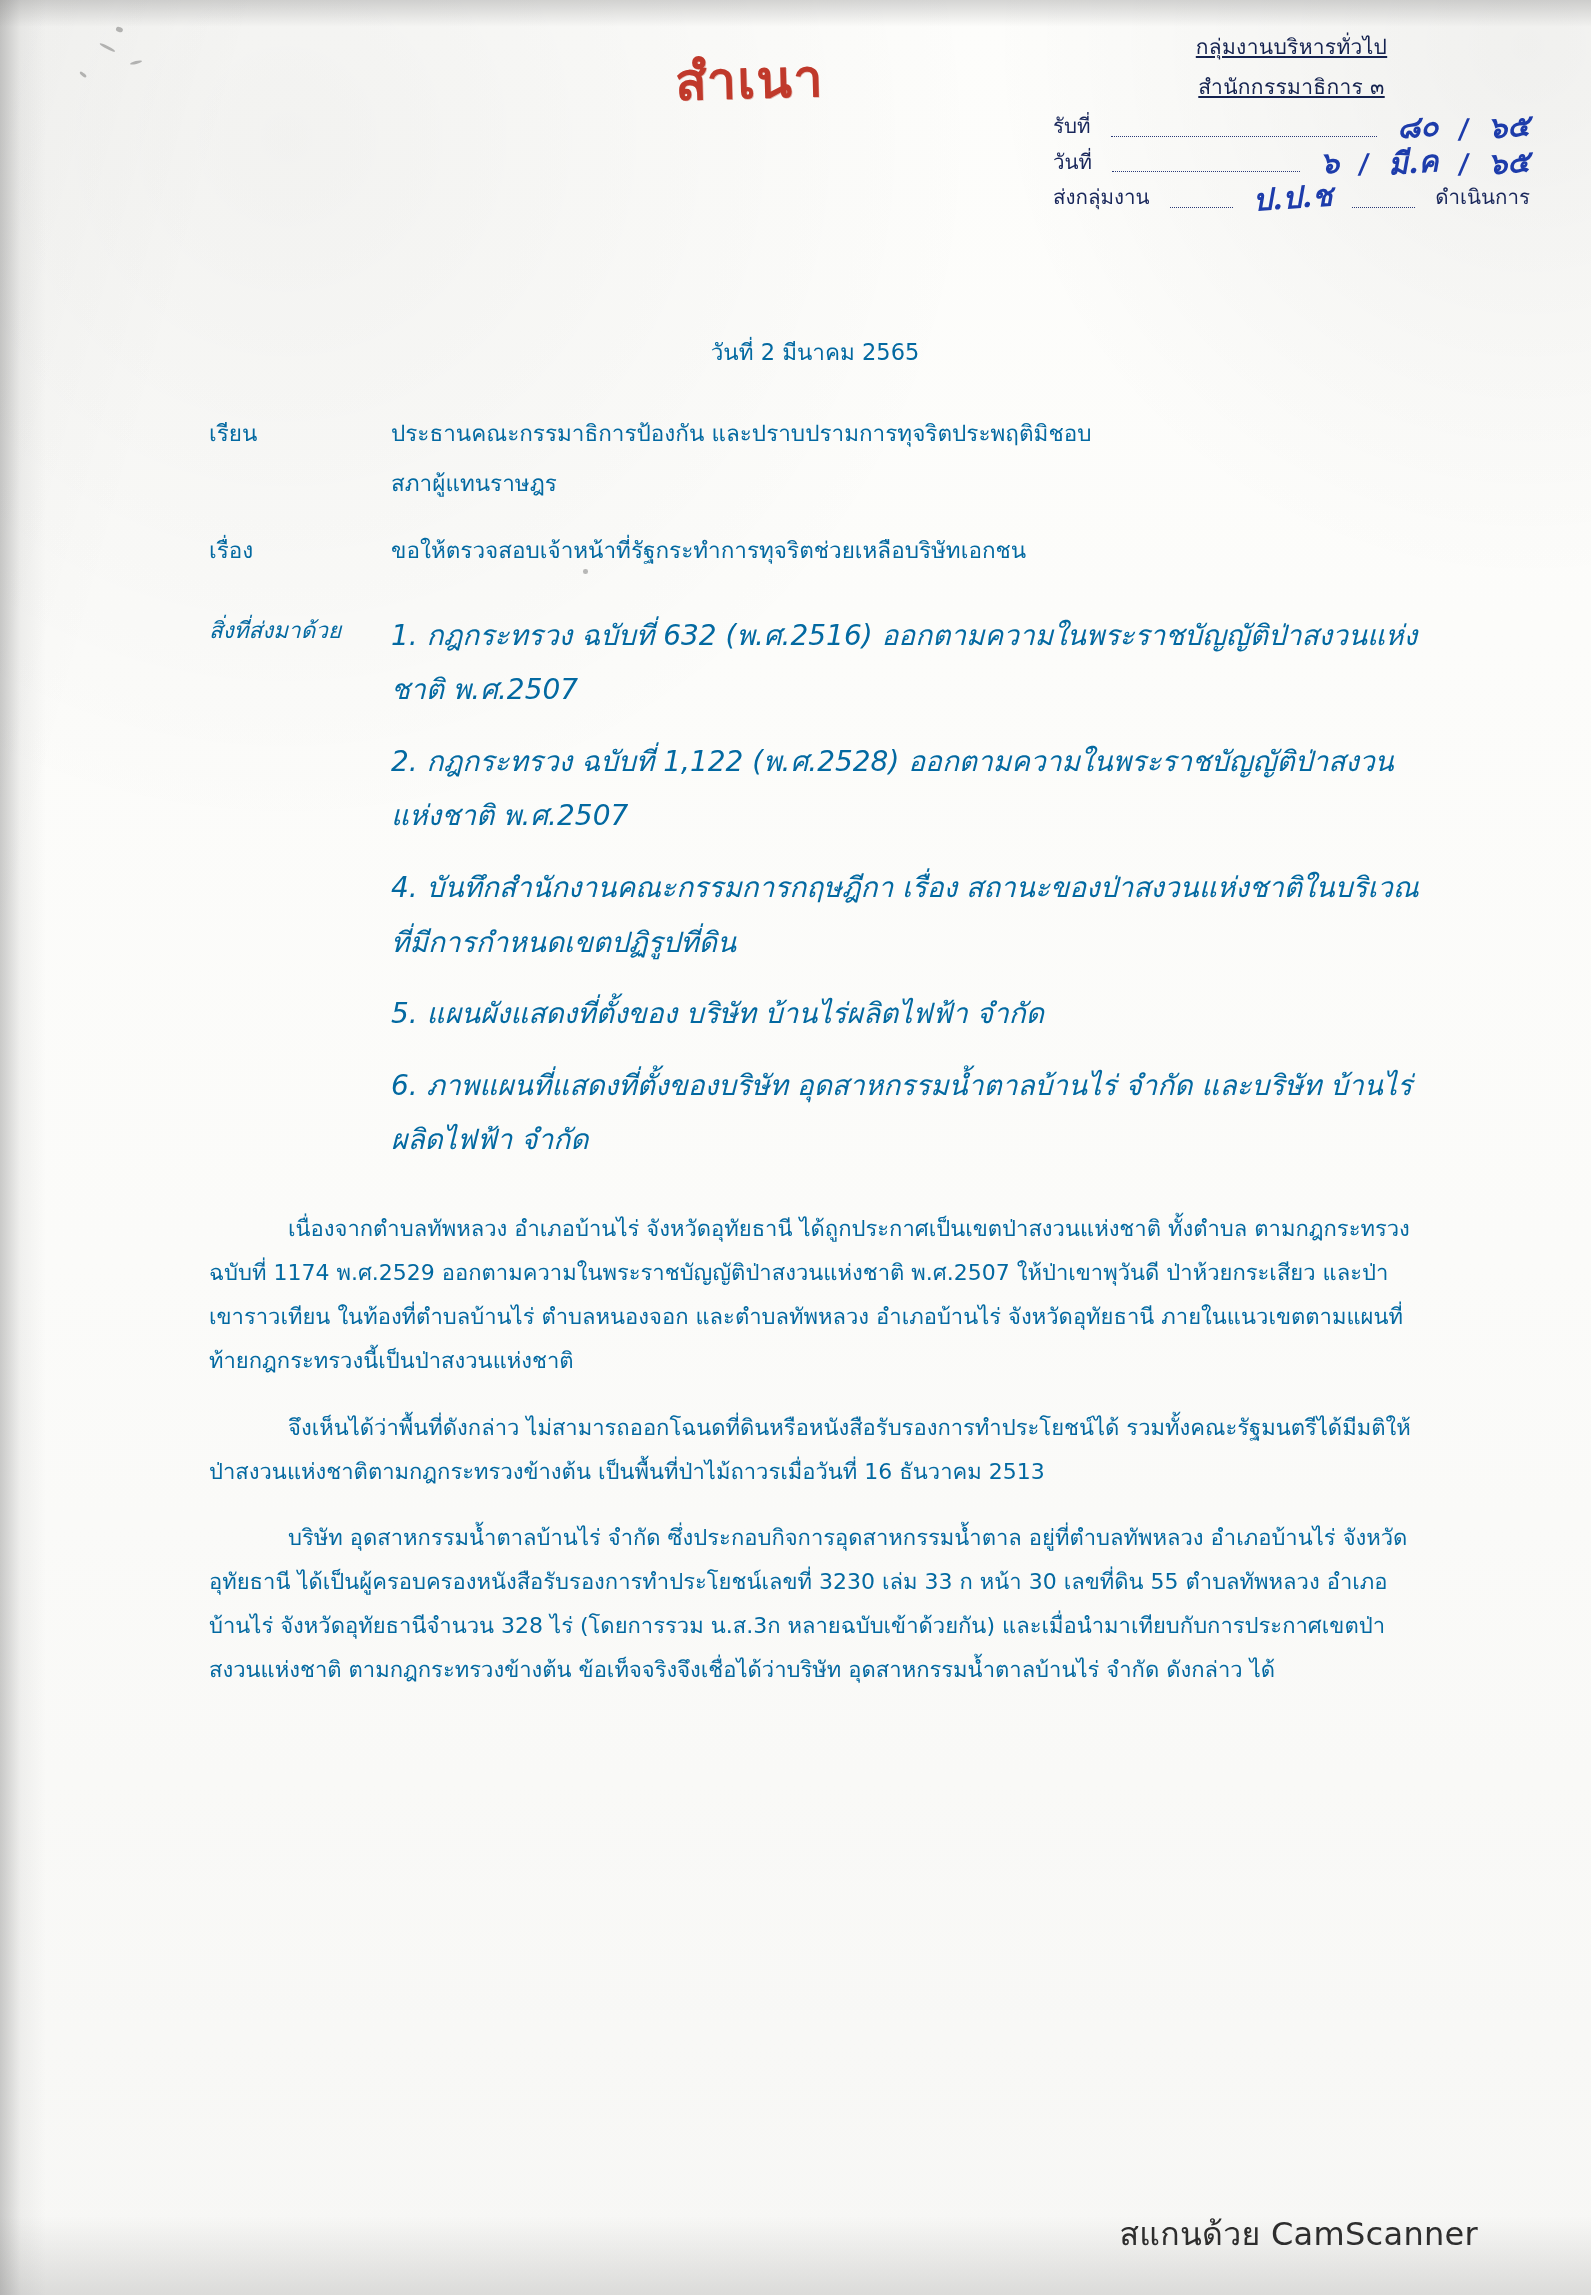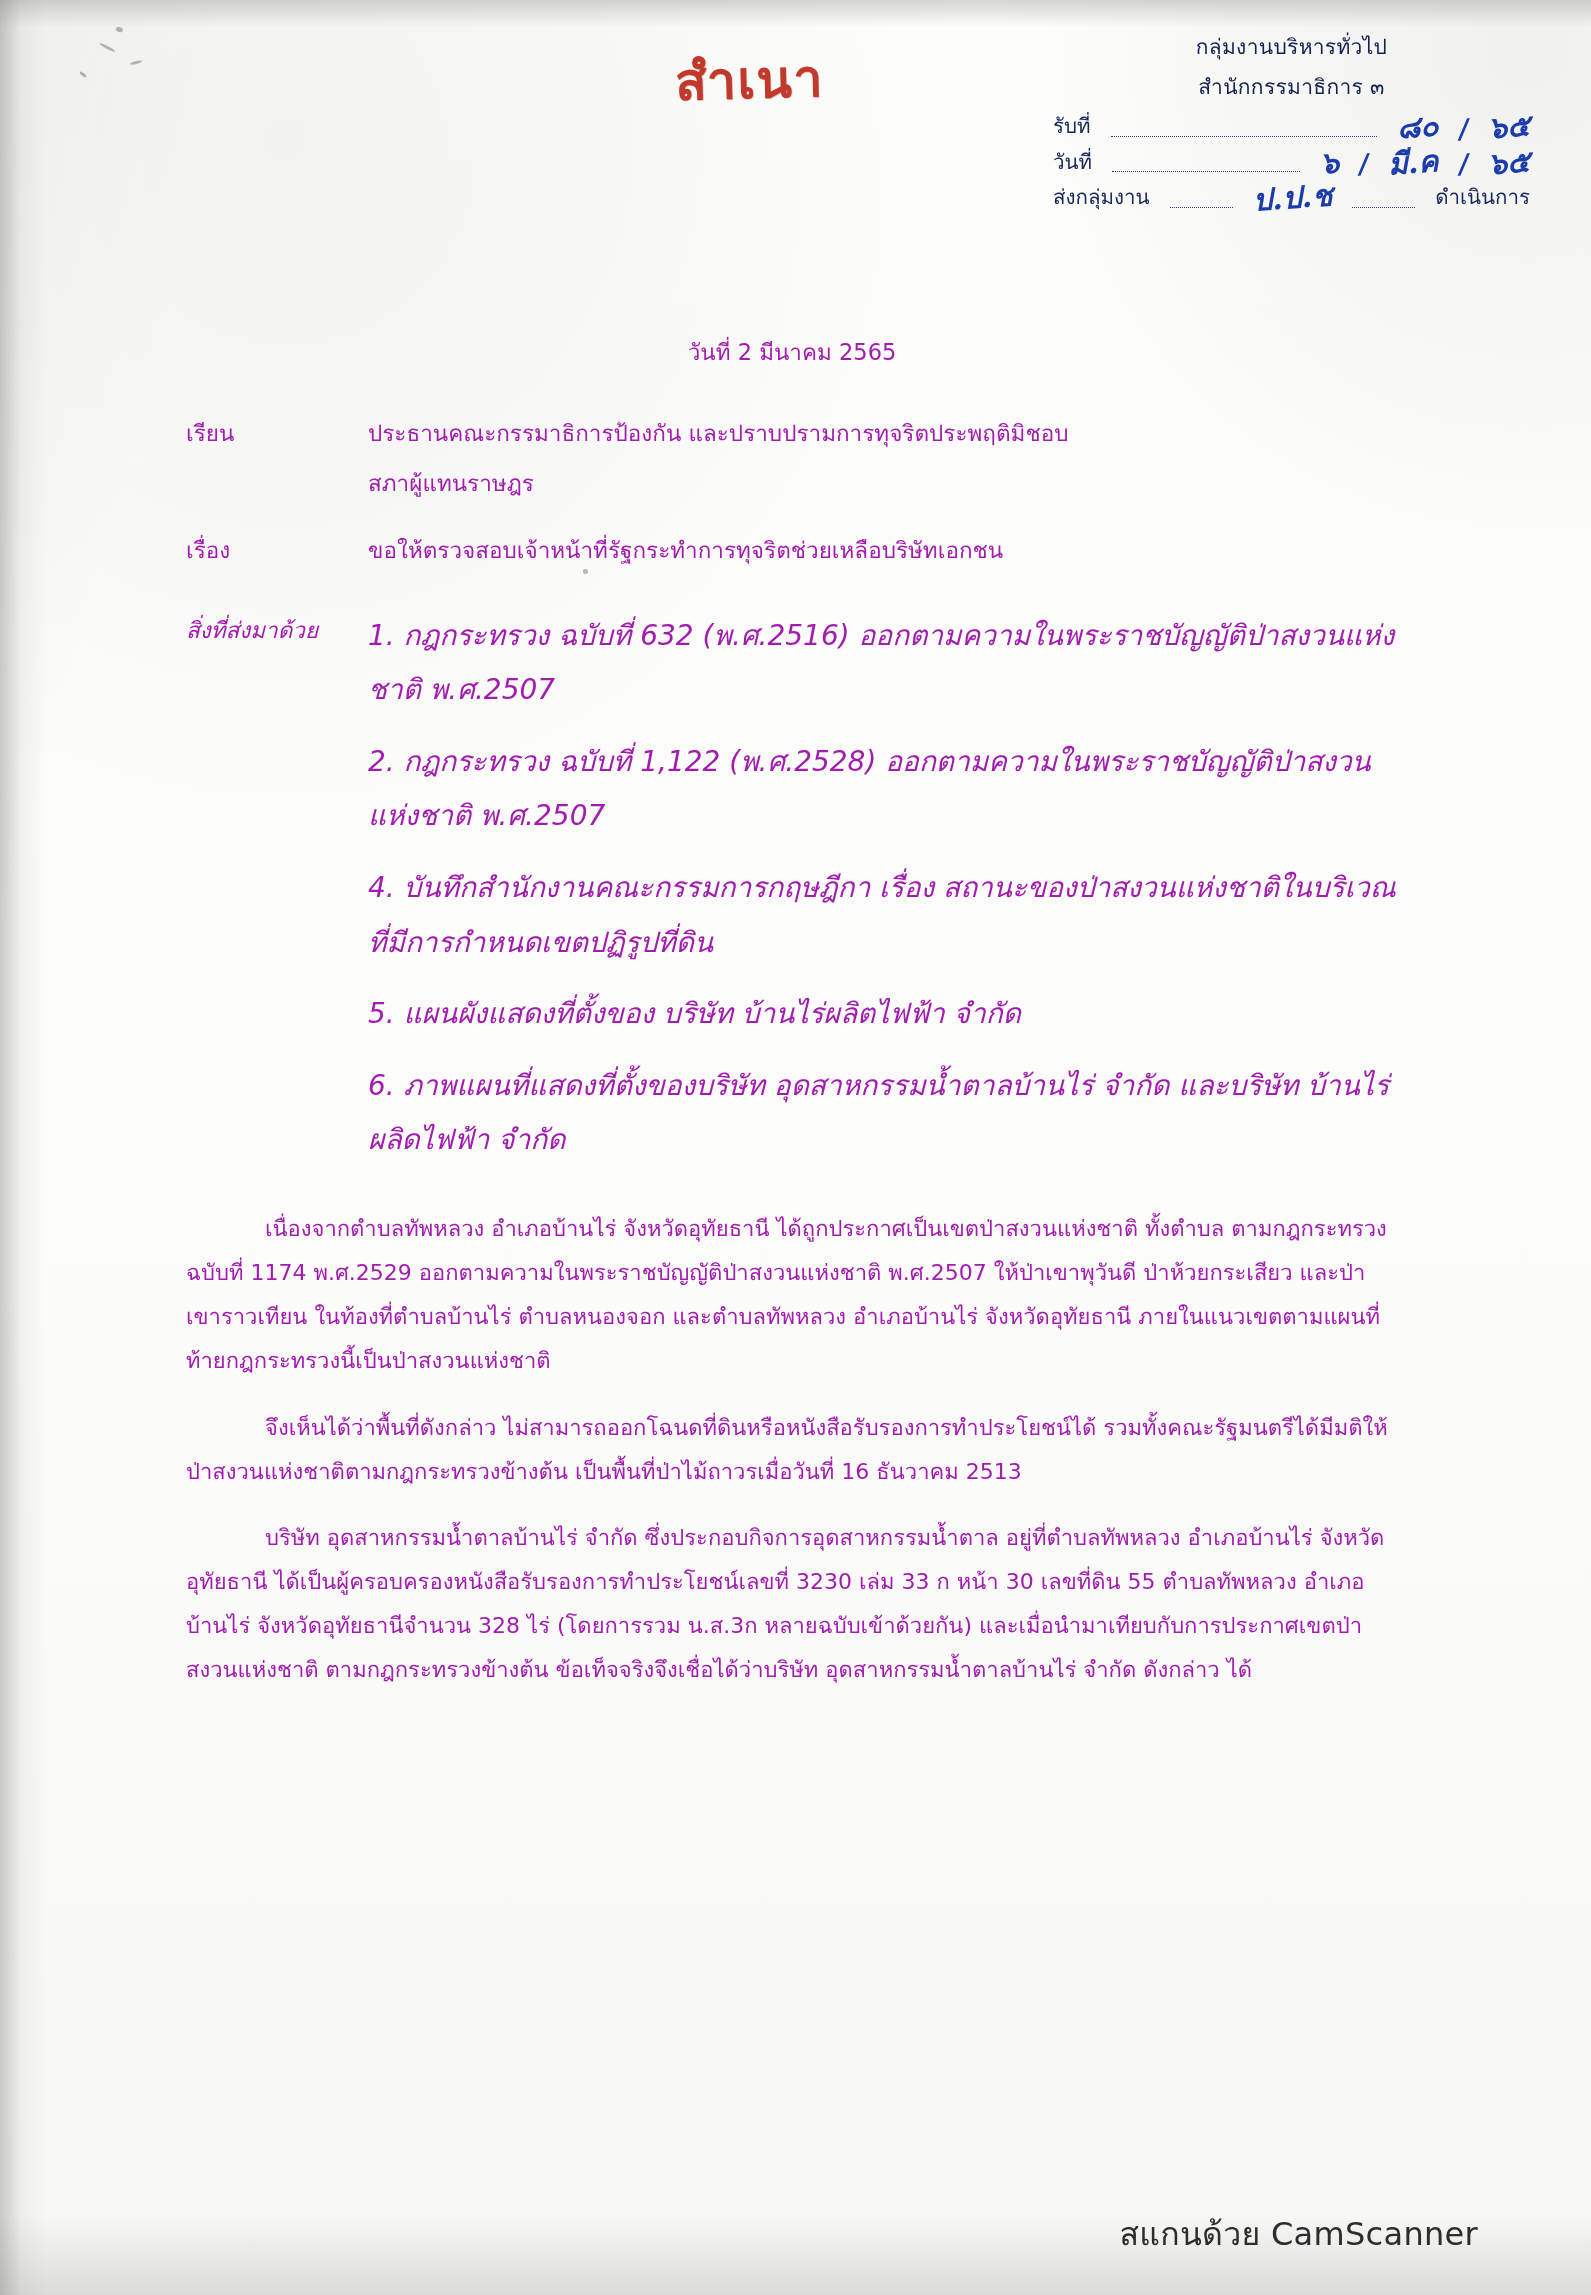--- a/index.html
+++ b/index.html
@@ -57,20 +57,21 @@
     width: 477px;
     color: #1b2b6b;
   }
   .stamp-line {
     font-family: "DejaVu Sans", sans-serif;
     font-size: 21px;
     letter-spacing: 0.3px;
     color: #14224f;
     margin-bottom: 6.6px;
     white-space: nowrap;
+    text-decoration: underline;
   }
   .stamp-line.center { text-align: center; }
   .stamp-row {
     display: flex;
     align-items: flex-end;
     gap: 20px;
     margin-bottom: 2.6px;
     white-space: nowrap;
   }
   .stamp-label {
@@ -107,25 +108,25 @@
     color: #c0392b;
     letter-spacing: 1.3px;
     transform: rotate(-1.5deg);
     text-shadow: 0.7px 0.7px 0 rgba(180,60,45,0.35);
   }
 
   
   .doc {
     position: absolute;
     top: 331px;
-    left: 186px;
+    left: 209px;
     width: 1212px;
     font-size: 22px;
     line-height: 1.95;
-    color: #a21caf;
+    color: #0369a1;
   }
   .date-line {
     text-align: center;
     margin-bottom: 37px;
     font-size: 22.5px;
   }
   .field-row {
     display: flex;
     align-items: flex-start;
     margin-bottom: 22.5px;

